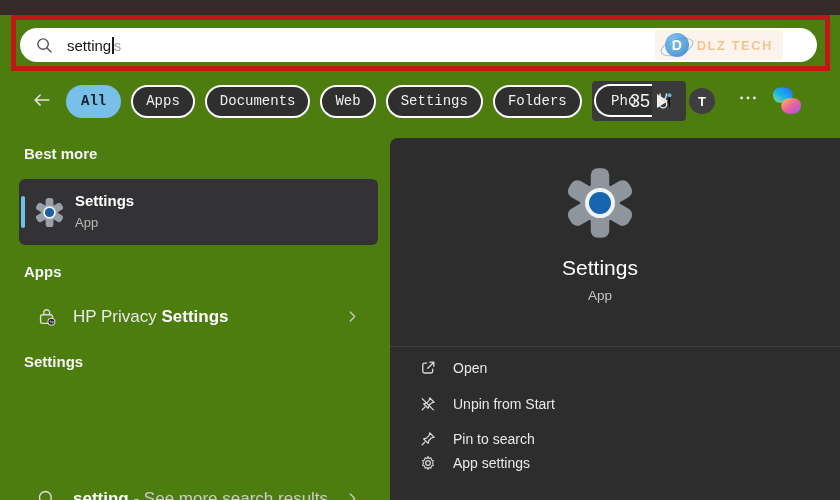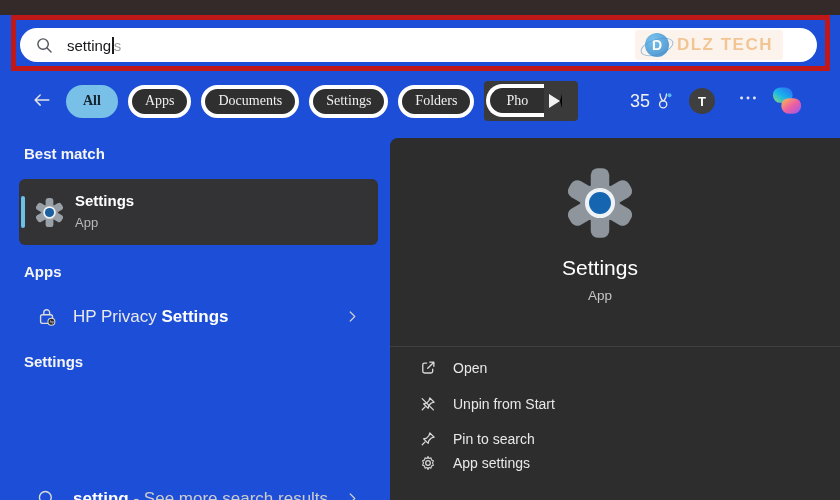--- a/index.html
+++ b/index.html
@@ -1,18 +1,18 @@
 <!DOCTYPE html>
 <html><head>
 <meta charset="utf-8">
 <style>
   * { margin:0; padding:0; box-sizing:border-box; }
   html,body { width:840px; height:500px; background:#262424; overflow:hidden; }
   body { font-family:"Liberation Sans", sans-serif; }
-  .screen { position:absolute; inset:0; width:840px; height:500px; background:#1d4ed8; overflow:hidden; }
+  .screen { position:absolute; inset:0; width:840px; height:500px; background:#4d7c0f; overflow:hidden; }
 
   
   .top-strip { position:absolute; left:0; top:0; width:840px; height:15px; background:#342a2a; }
   .annotation-box { position:absolute; left:11px; top:15px; width:819px; height:56px;
     border:5px solid #c01818; }
 
   
   .searchbar { position:absolute; left:20px; top:28px; width:797px; height:34px;
     background:#ffffff; border-radius:17px; display:flex; align-items:center; padding-left:15px; }
   .searchbar .q-icon { width:19px; height:19px; margin-right:13px; flex:0 0 auto; }
@@ -21,28 +21,28 @@
   .ghost-text { font-size:15px; color:#9d9d9d; }
 
   
   .watermark { position:absolute; right:34px; top:2px; height:30px; display:flex; align-items:center;
     gap:8px; background:#fbf3ec; padding:0 10px; border-radius:3px; }
   .wm-logo { position:relative; width:24px; height:24px; border-radius:50%;
     background:radial-gradient(circle at 35% 30%, #4db1ef, #0f6fc0); color:#fff; font-weight:bold;
     font-size:14px; display:flex; align-items:center; justify-content:center; opacity:.75; }
   .wm-logo::after { content:""; position:absolute; left:-5px; top:6px; width:32px; height:14px;
     border:1.5px solid rgba(15,111,192,.55); border-radius:50%; transform:rotate(-18deg); }
-  .wm-text { color:#eca14f; font-weight:bold; font-size:17px; letter-spacing:1.5px; opacity:.55; }
+  .wm-text { color:#eca14f; font-weight:bold; font-size:13px; letter-spacing:1.5px; opacity:.55; }
 
   
   .tabsrow { position:absolute; left:0; top:82px; width:840px; height:38px; }
   .back-btn { position:absolute; left:30px; top:8px; width:24px; height:22px; background:none; border:none; cursor:pointer; }
   .pills { position:absolute; left:66px; top:0; height:38px; display:flex; align-items:center; gap:10px; }
-  .tab { height:33px; padding:0 13px; border-radius:17px; background:#2f2f2f; border:4px solid #ffffff;
-    color:#f0f0f0; font-size:14px; font-family:Liberation Serif, serif; cursor:pointer; white-space:nowrap; }
+  .tab { height:33px; padding:0 13px; border-radius:17px; background:#2f2f2f; border:2px solid #ffffff;
+    color:#f0f0f0; font-size:14px; font-family:Liberation Mono, monospace; cursor:pointer; white-space:nowrap; }
   .tab.active { background:#79c0e8; border-color:#79c0e8; color:#17222b; font-weight:bold; }
   .media-strip { position:relative; width:94px; height:40px; background:#3a3a3a; border-radius:4px;
     display:flex; align-items:center; }
   .tab-cut { position:absolute; left:2px; top:3px; width:58px; overflow:hidden; border-top-right-radius:0;
     border-bottom-right-radius:0; border-right:none; }
   .play-btn { position:absolute; right:16px; top:13px; width:0; height:0; border-left:11px solid #f2f2f2;
     border-top:7px solid transparent; border-bottom:7px solid transparent; background:none; cursor:pointer; }
 
   .rewards { position:absolute; left:630px; top:0; height:38px; display:flex; align-items:center; gap:4px; cursor:pointer; }
   .rewards-count { color:#f2f2f2; font-size:18px; }
@@ -106,20 +106,21 @@
   <div class="tabsrow">
     <button class="back-btn">
       <svg viewBox="0 0 24 24" width="24" height="22">
         <path d="M4.5 11 h15 M10 5.5 L4.5 11 L10 16.5" fill="none" stroke="#e6e6e6" stroke-width="1.6" stroke-linecap="round" stroke-linejoin="round"></path>
       </svg>
     </button>
     <div class="pills">
       <button class="tab active">All</button>
       <button class="tab">Apps</button>
       <button class="tab">Documents</button>
+      <button class="tab">Web</button>
       <button class="tab">Settings</button>
       <button class="tab">Folders</button>
       <div class="media-strip">
         <button class="tab tab-cut">Pho</button>
         <button class="play-btn"></button>
       </div>
     </div>
 
     <div class="rewards">
       <span class="rewards-count">35</span>
@@ -151,21 +152,21 @@
           <stop offset="0" stop-color="#f6c24f"></stop>
             <stop offset=".5" stop-color="#f0609f"></stop>
             <stop offset="1" stop-color="#9258f0"></stop>
         </linearGradient>
       </defs>
       <rect x="1" y="1" width="21" height="16.5" rx="8" fill="url(#cpA)"></rect>
       <rect x="10" y="12.5" width="21" height="16.5" rx="8" fill="url(#cpB)"></rect>
     </svg>
   </div>
 
-  <div class="section-header" style="top:145px;">Best match</div>
+  <div class="section-header" style="top:145px;">Best more</div>
 
   <div class="bm-row">
     <div class="bm-accent"></div>
     <svg class="bm-gear" viewBox="0 0 64 64">
       <g fill="#99a0a7">
         <rect x="24" y="2" width="16" height="60" rx="6"></rect>
         <rect x="24" y="2" width="16" height="60" rx="6" transform="rotate(60 32 32)"></rect>
         <rect x="24" y="2" width="16" height="60" rx="6" transform="rotate(120 32 32)"></rect>
         <circle cx="32" cy="32" r="17"></circle>
       </g>

